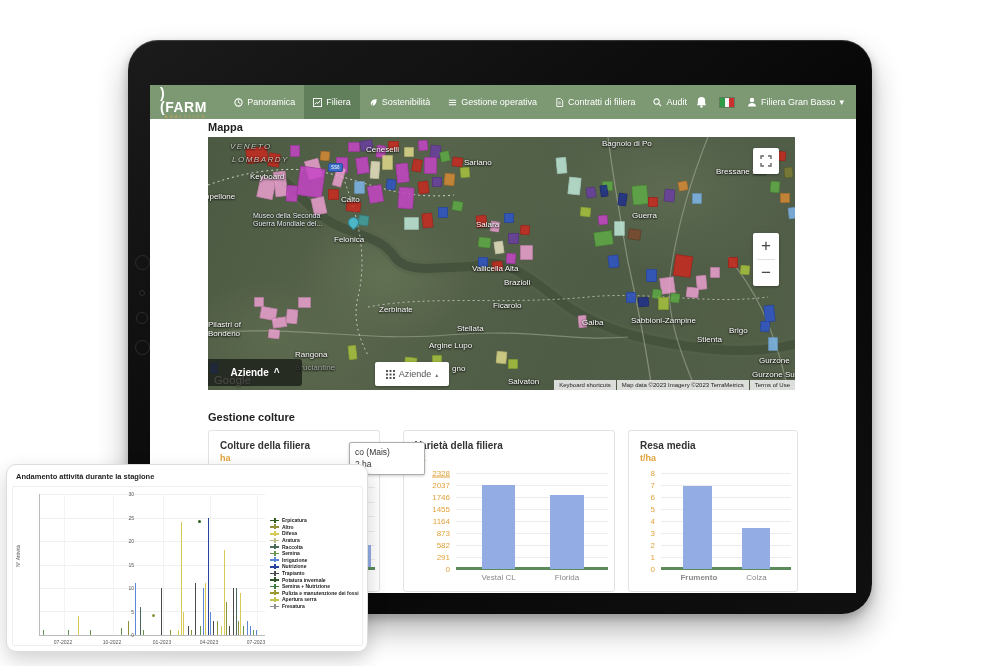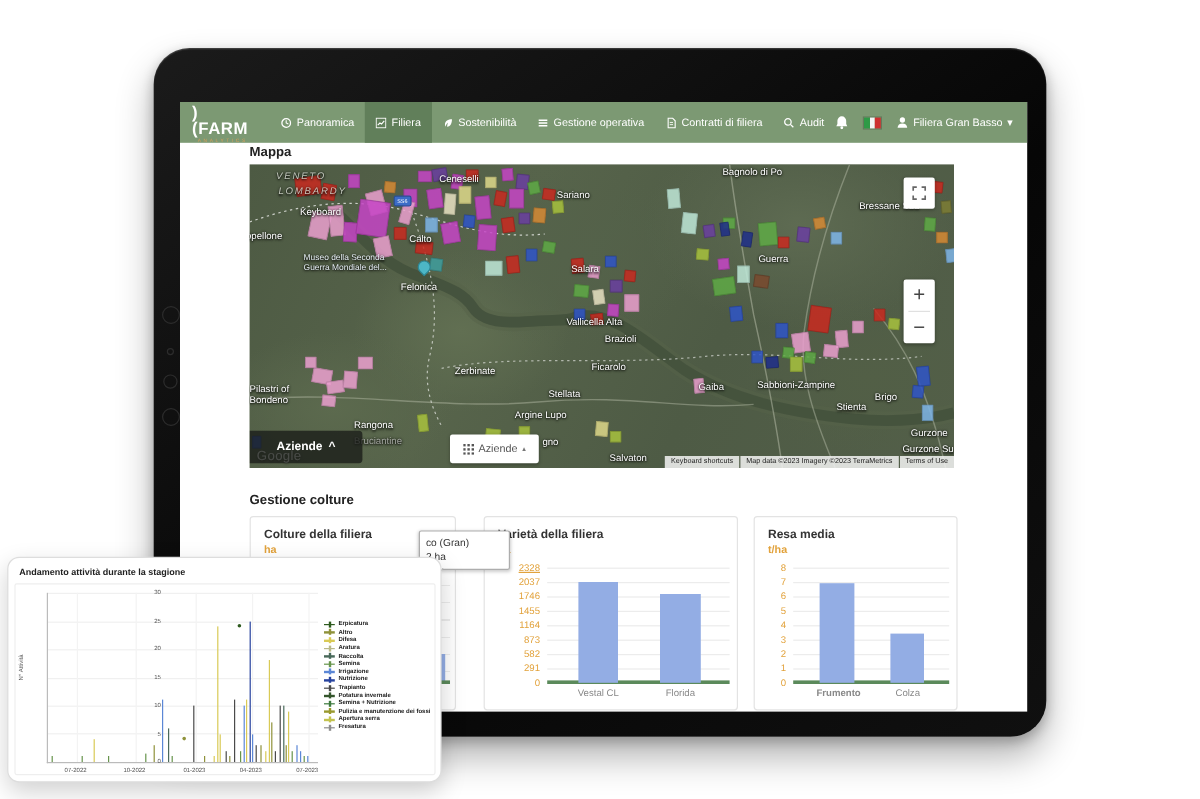--- a/index.html
+++ b/index.html
@@ -463,21 +463,21 @@
             <div class="bar" style="left: 62%; height: 42.5%; background: rgb(147, 173, 228);"></div>
           </div>
       </div>
       <div class="xlabels" style="left:34px;">
           <span style="left: 28%; font-weight: bold;">Frumento</span>
           <span style="left: 73%;">Colza</span>
         </div>
     </div>
 
     <div class="tooltip">
-      <div>co (Gran)</div>
+      <div>co (Mais)</div>
       <div>2 ha</div>
     </div>
 
   </div>
 
   <div class="activity">
     <div class="act-title">Andamento attività durante la stagione</div>
     <div class="act-box">
       <div class="act-ylab">N° Attività</div>
       <div class="act-plot" id="actplot">

